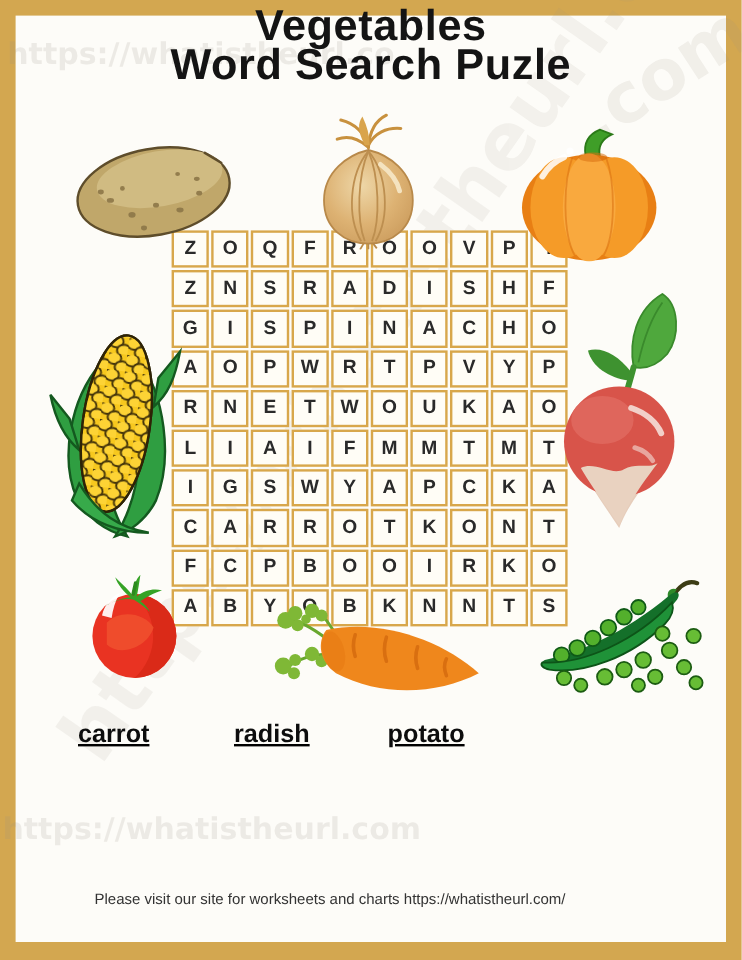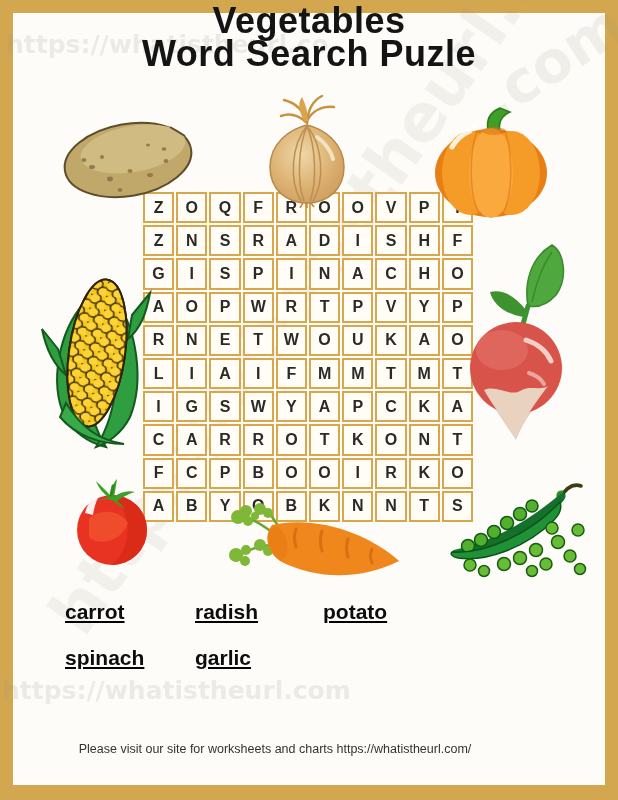--- a/index.html
+++ b/index.html
@@ -331,19 +331,15 @@
     <div class="cell">T</div>
     <div class="cell">S</div>
   </div>
 
 <div class="words">
   <div class="word-row">
       <span class="word">carrot</span>
       <span class="word">radish</span>
       <span class="word">potato</span>
     </div>
-  <div class="word-row">
-      <span class="word">spinach</span>
-      <span class="word">garlic</span>
-    </div>
 </div>
 
 <div class="footer">Please visit our site for worksheets and charts https://whatistheurl.com/</div>
 
 </body></html>

